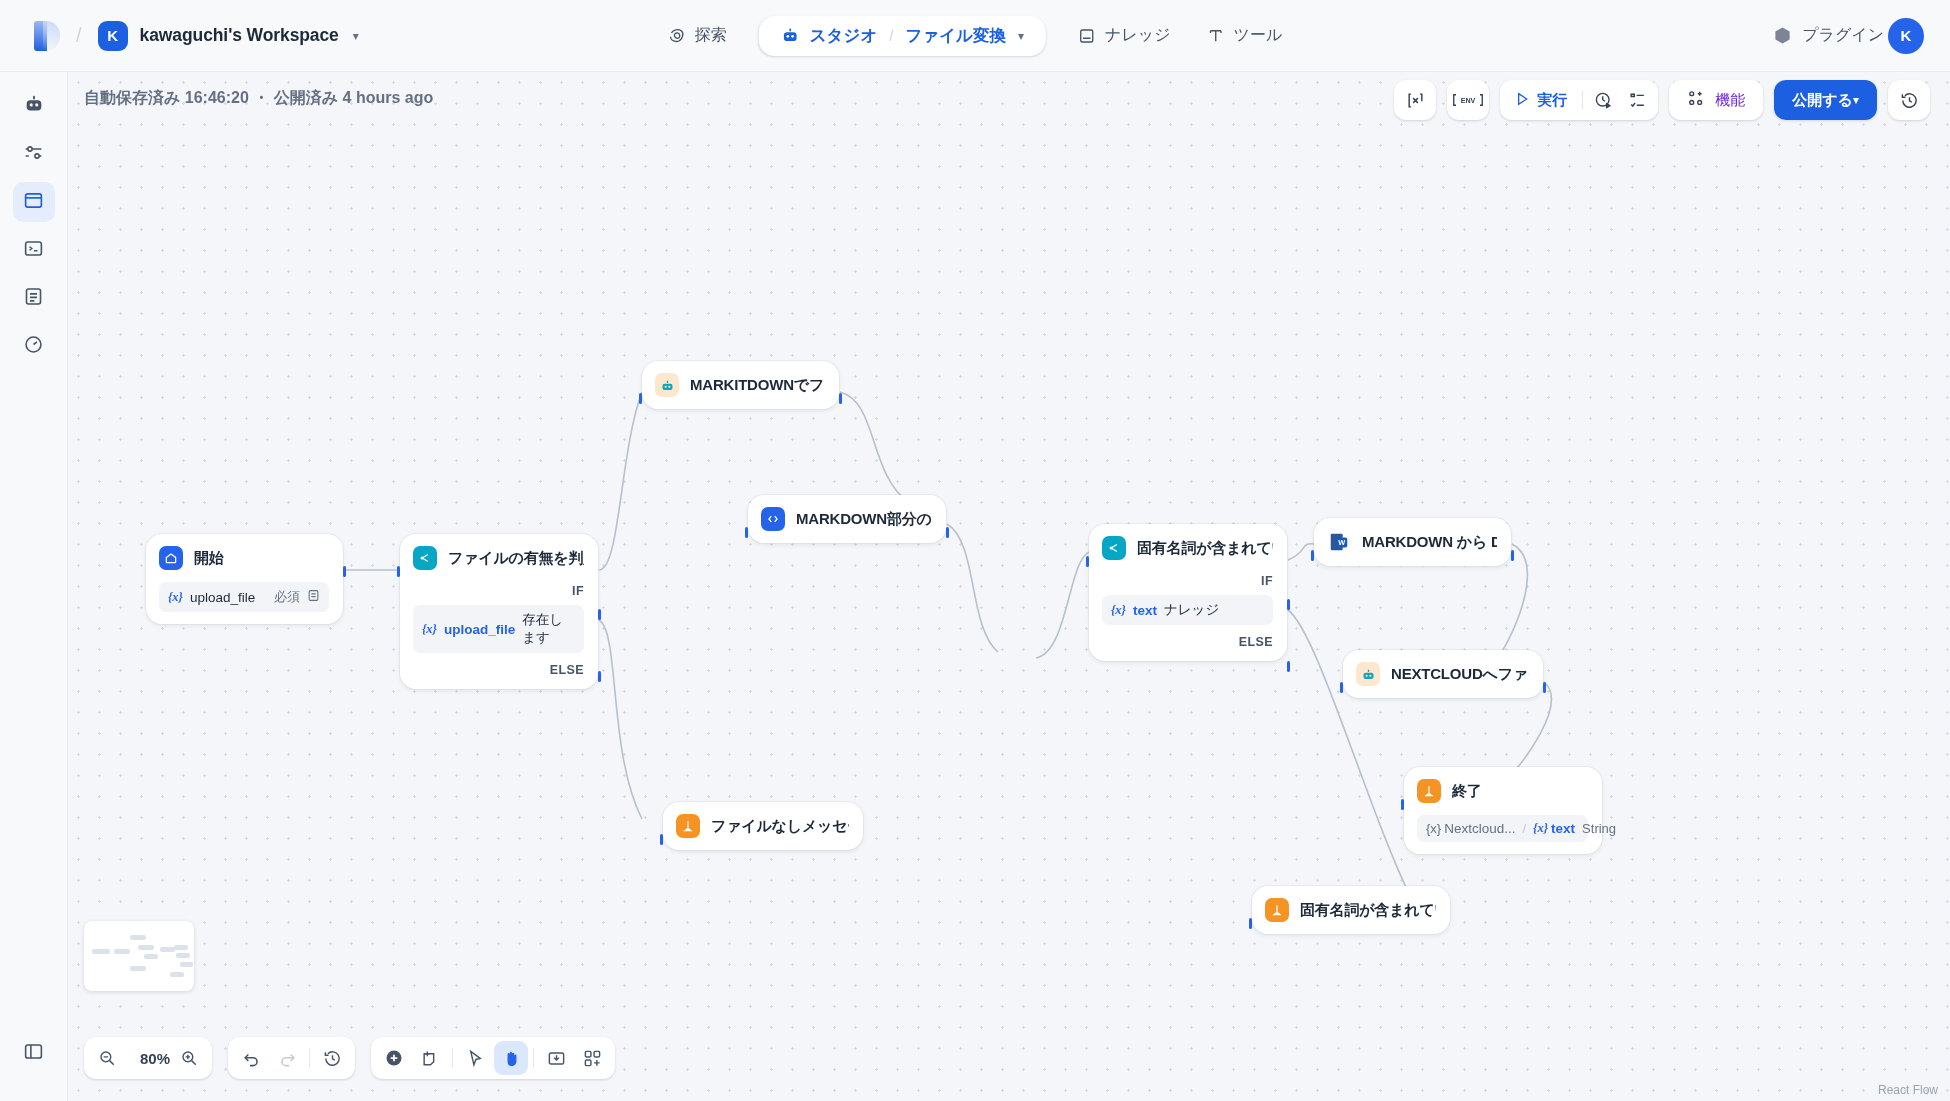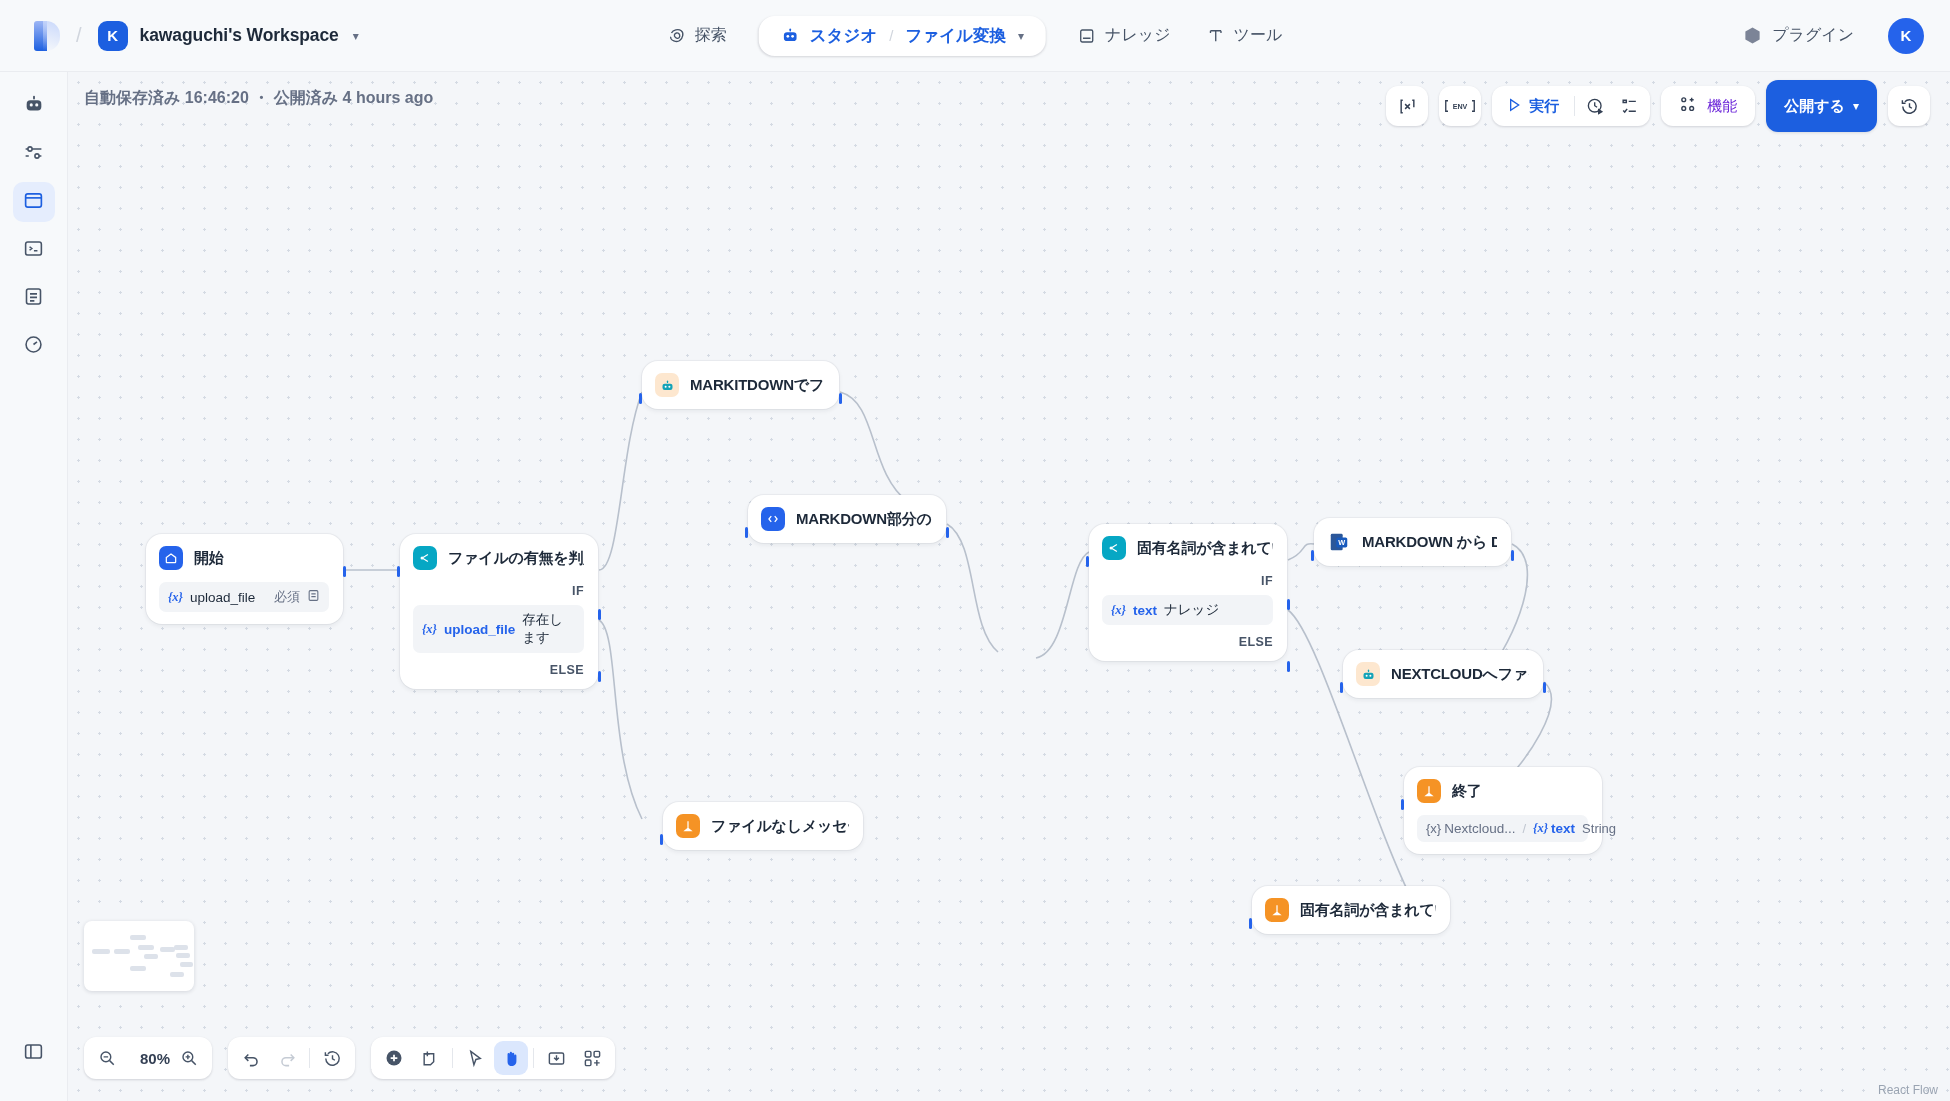--- a/index.html
+++ b/index.html
@@ -52,21 +52,21 @@
     background:#fff; border-radius:16px; padding:9px 22px;
     box-shadow: 0 1px 3px rgba(16,24,40,.10), 0 1px 2px rgba(16,24,40,.06);
     margin: 0 14px;
   }
   .nav-pill .studio { color:#1c5fe0; font-size:16.5px; font-weight:700; }
   .nav-pill .divider { color:#d0d5dd; font-size:15px; padding:0 2px;}
   .nav-pill .flow { color:#1c5fe0; font-size:16.5px; font-weight:700; cursor:pointer;}
   .ico { display:inline-flex; align-items:center; justify-content:center; }
 
   .tb-right {
-    position:absolute; right:26px; display:flex; align-items:center; gap:34px;
+    position:absolute; right:26px; display:flex; align-items:center; gap:4px;
   }
   .plugin-btn { display:flex;align-items:center;gap:10px;font-size:16px;color:#475467;cursor:pointer;}
   .user-av {
     width:36px;height:36px;border-radius:50%;background:#2563eb;color:#fff;
     display:flex;align-items:center;justify-content:center;font-size:15px;font-weight:600;cursor:pointer;
   }
 
   
   #rail {
     position:absolute; top:72px; left:0; width:68px; height:1029px;
@@ -101,21 +101,21 @@
     padding: 0 4px;
   }
   .act-ico { width:34px;height:34px;display:flex;align-items:center;justify-content:center;
     color:#344054; cursor:pointer; border-radius:8px; }
   .run-btn { display:flex;align-items:center;gap:7px;color:#1c5fe0;font-size:15px;font-weight:600;
     padding:0 12px 0 10px; cursor:pointer;}
   .vline { width:1px;height:20px;background:#e4e7ec;margin:0 3px;}
   .feat-btn { display:flex;align-items:center;gap:9px;font-size:15px;color:#6d28d9;padding:0 14px;cursor:pointer;}
   .pub-btn {
     background:#1c5fe0;color:#fff;font-size:15px;font-weight:600;border-radius:12px;
-    height:52px;display:flex;align-items:center;gap:8px;padding:0 18px;cursor:pointer;
+    height:40px;display:flex;align-items:center;padding:0 18px;cursor:pointer;
     box-shadow:0 1px 3px rgba(16,24,40,.12);
   }
 
   
   .node {
     position:absolute; background:#fff; border-radius:16px;
     box-shadow: 0 2px 5px rgba(16,24,40,.07), 0 0 0 1px rgba(16,24,40,.045);
     padding:12px 14px 12px 13px; z-index:5;
   }
   .node-head { display:flex; align-items:center; gap:11px; }

